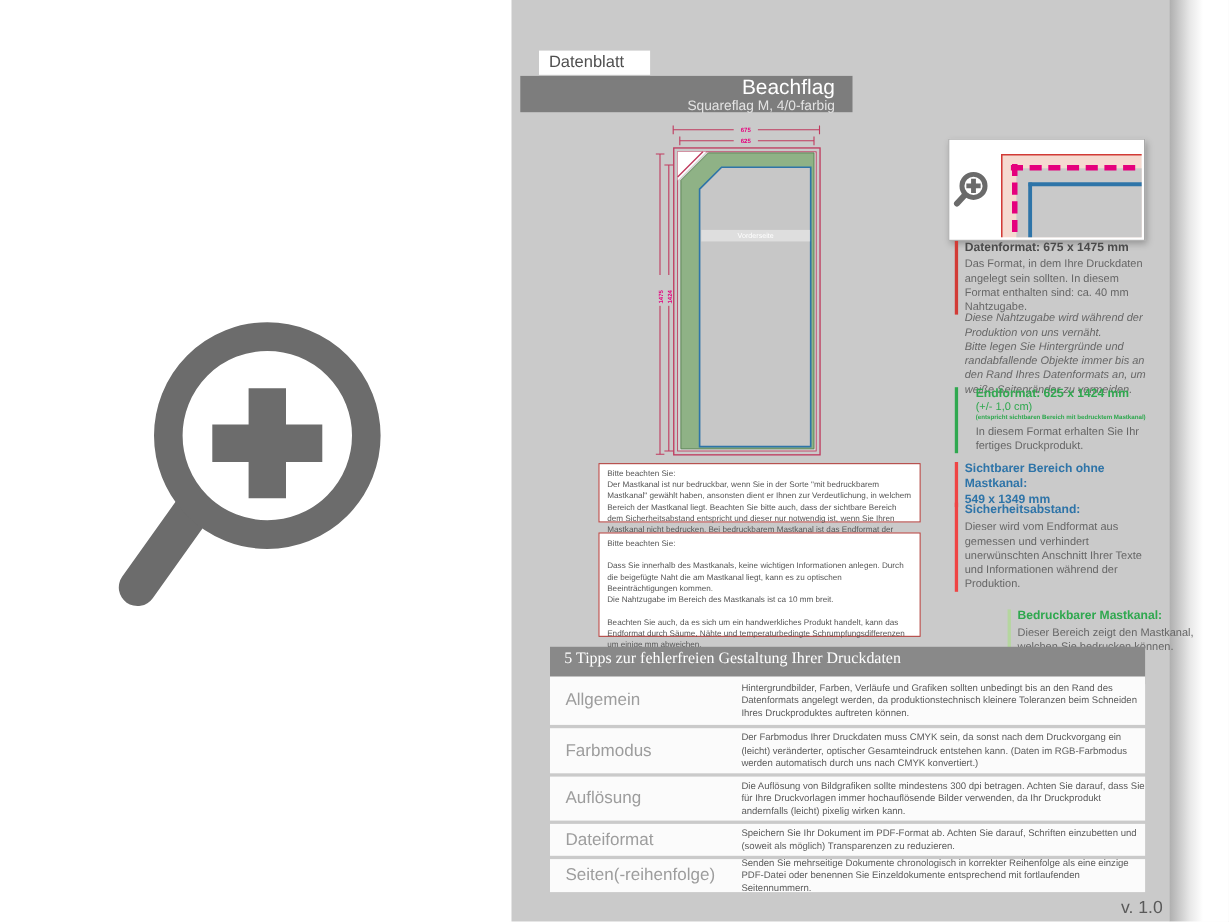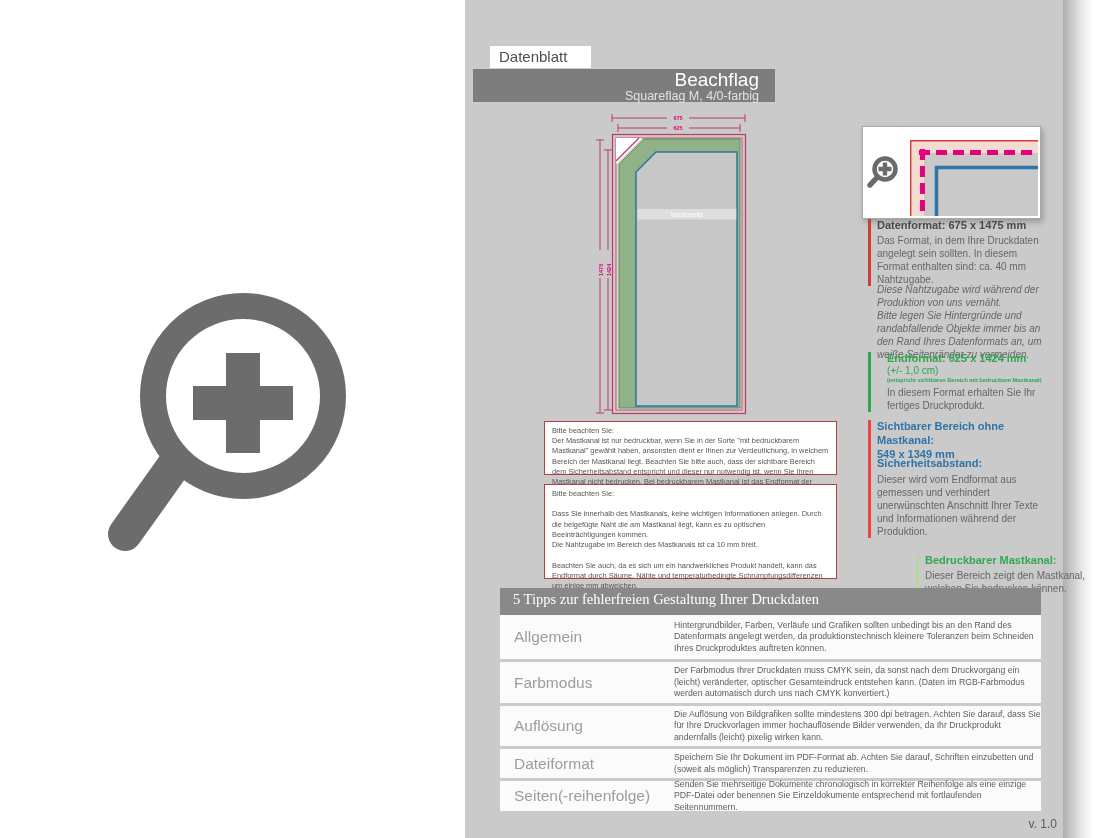--- a/index.html
+++ b/index.html
@@ -44,21 +44,21 @@
     border:1px solid #a9a9a9;box-shadow:2px 3px 6px rgba(0,0,0,0.25);}
 
   
   #tips-header{left:500px;top:588px;width:541px;height:34px;background:#898989;color:#fff;
     font-size:14.5px;line-height:22px;padding-left:13px;box-sizing:border-box;font-family:Liberation Serif, serif;}
   .tip-row{left:500px;width:541px;background:#fbfbfb;display:flex;align-items:center;
     box-sizing:border-box;}
   .tip-label{width:160px;padding-left:14px;font-size:15.5px;color:#9d9d9d;flex:none;}
   .tip-desc{width:370px;font-size:8.7px;color:#5c5c5c;line-height:1.32;}
 
-  #version{left:957px;top:817px;width:100px;text-align:right;font-size:12px;color:#5a5a5a;}
+  #version{left:957px;top:817px;width:100px;text-align:right;font-size:16px;color:#5a5a5a;}
 </style>
 </head>
 <body>
 
 <div id="stage">
 
   <svg class="abs" style="left:85px;top:228px;" width="320" height="330" viewBox="0 0 320 330">
     <line x1="92" y1="233" x2="40" y2="306" stroke="#6c6c6c" stroke-width="34" stroke-linecap="round"></line>
     <circle cx="158" cy="168" r="90" fill="#ffffff" stroke="#6c6c6c" stroke-width="26"></circle>
     <path d="M141,125 h34 v33 h33 v34 h-33 v33 h-34 v-33 h-33 v-34 h33 z" fill="#6c6c6c"></path>

